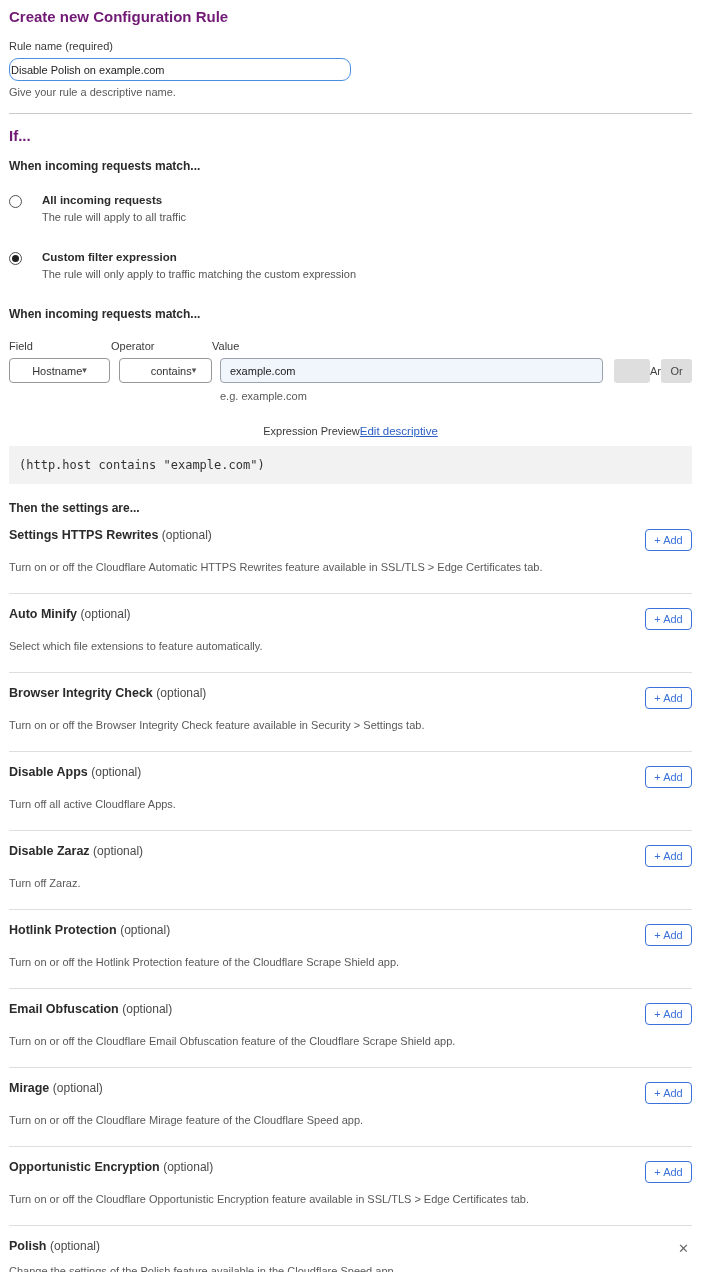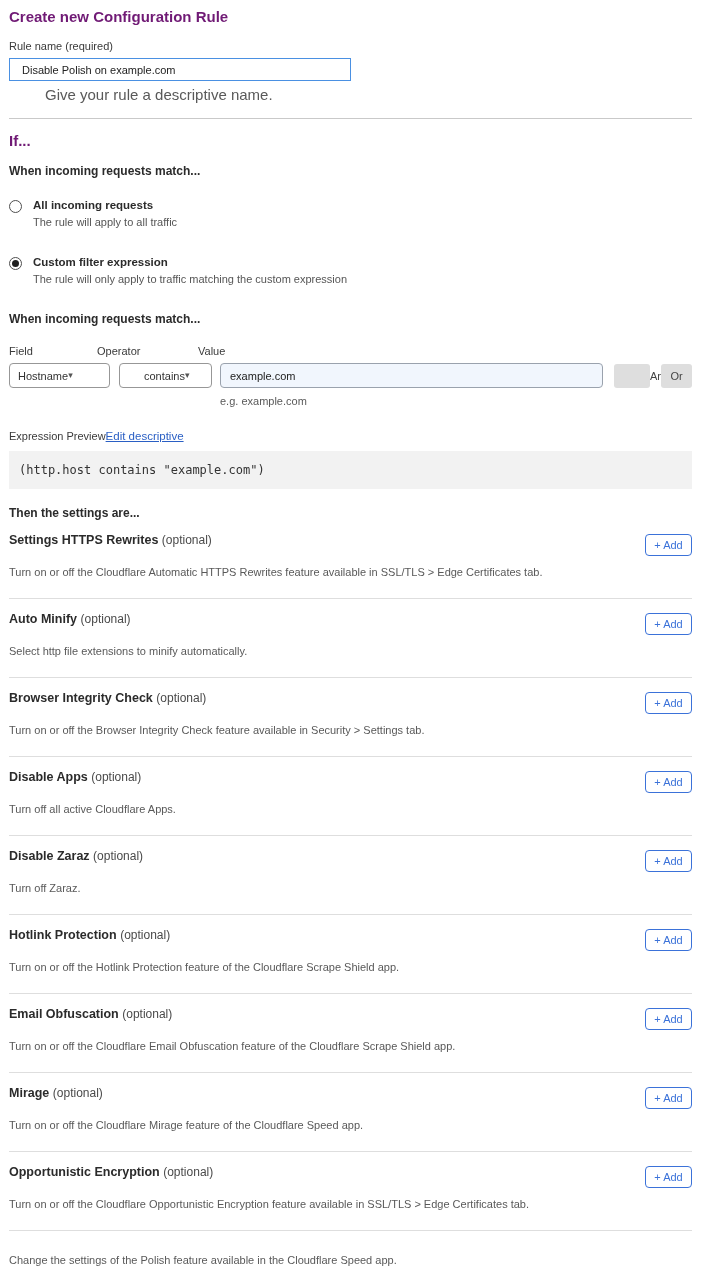--- a/index.html
+++ b/index.html
@@ -6,73 +6,73 @@
   html,body { background:#fff; }
   body {
     width:705px; height:1272px; overflow:hidden;
     font-family:"Liberation Sans","DejaVu Sans",sans-serif;
     color:#313131; font-size:11px;
   }
   .page { padding:8px 13px 0 9px; }
 
   .h1 { font-size:15px; font-weight:bold; color:#701a75; margin-bottom:15px; }
   .field-label { font-size:11px; color:#3a3a3a; margin-bottom:6px; }
-  .helper { font-size:15px; color:#595959;margin-left:36px; }
+  .helper { font-size:11px; color:#595959; }
 
   .rule-name-input {
-    width:342px; height:23px; border:1px solid #4a90e2; border-radius:0;
-    padding:0 12px; font-size:11px; color:#222; outline:none; display:block;
+    width:342px; height:23px; border:1px solid #4a90e2; border-radius:9px;
+    padding:0 1px; font-size:11px; color:#222; outline:none; display:block;
     font-family:inherit; background:#fff; margin-bottom:5px;
   }
 
   .divider { border:none; border-top:1px solid #c9c9c9; margin:15px 0 13px 0; }
 
   .subhead { font-size:12px; font-weight:bold; color:#2b2b2b; }
 
-  .radio-option { display:flex; gap:11px; margin-top:21px; cursor:pointer; }
+  .radio-option { display:flex; gap:20px; margin-top:21px; cursor:pointer; }
   .radio-option + .radio-option { margin-top:28px; }
   .radio {
     width:13px; height:13px; border:1px solid #4f4f4f; border-radius:50%;
     flex:0 0 auto; margin-top:1px; position:relative; background:#fff;
   }
   .radio.checked::after {
     content:""; position:absolute; left:2px; top:2px; width:7px; height:7px;
     border-radius:50%; background:#1f1f1f;
   }
   .radio-texts .opt-label { font-size:11.5px; font-weight:bold; color:#2b2b2b; }
   .radio-texts .opt-desc { font-size:11px; color:#555; margin-top:5px; }
 
   .builder-labels { display:flex; margin-top:19px; }
   .builder-labels > div { font-size:11px; color:#3a3a3a; }
-  .lbl-field { width:88px; }
+  .lbl-field { width:102px; }
   .lbl-operator { width:101px; }
 
   .builder-row { display:flex; align-items:center; margin-top:6px; }
   .select-box {
     height:25px; border:1px solid #979797; border-radius:4px; background:#fff;
-    display:flex; align-items:center; justify-content:flex-start;
+    display:flex; align-items:center; justify-content:center;
     padding:0 8px; font-size:11px; color:#333; cursor:pointer;
   }
   .select-field { width:101px; margin-right:9px; }
   .select-operator { width:93px; margin-right:8px;padding-left:24px; }
   .caret { font-size:9px; color:#555; line-height:1; }
   .value-input {
     flex:1 1 auto; height:25px; border:1px solid #9aa2ad; border-radius:4px;
     background:#f1f6fd; padding:0 9px; font-size:11px; color:#222;
     font-family:inherit; outline:none;
   }
   .conj-btn {
     width:31px; height:24px; border:none; border-radius:3px; background:#dedede;
     color:#444; font-size:11px; font-family:inherit; cursor:pointer; flex:0 0 auto;
   }
   .btn-and { margin-left:11px;padding-left:36px; }
   .btn-or  { margin-left:11px; }
   .value-helper { margin-top:7px; margin-left:211px; font-size:11px; color:#595959; }
 
-  .preview-head { display:flex; justify-content:flex-start; align-items:flex-end; margin-top:23px; }
+  .preview-head { display:flex; justify-content:center; align-items:flex-end; margin-top:23px; }
   .edit-link { font-size:11.5px; text-decoration:underline; cursor:pointer; }
   .code-block {
     margin-top:9px; background:#f2f2f2; padding:12px 10px;
     font-family:"DejaVu Sans Mono","Liberation Mono",monospace;
     font-size:12px; color:#333;
   }
 
   .settings-heading { margin-top:17px; }
   .setting-section {
     border-bottom:1px solid #dedede; padding-top:13px; height:79px;
@@ -173,21 +173,21 @@
     </div>
 
     <div class="setting-section">
       <div class="setting-top">
         <div class="setting-title">
           <span>Auto Minify</span>
           <span class="setting-optional">(optional)</span>
         </div>
         <button class="add-btn" style="color: rgb(59, 114, 217); border-color: rgb(59, 114, 217);">+ Add</button>
       </div>
-      <div class="setting-desc">Select http file extensions to minify automatically.</div>
+      <div class="setting-desc">Select which file extensions to feature automatically.</div>
     </div>
 
     <div class="setting-section">
       <div class="setting-top">
         <div class="setting-title">
           <span>Browser Integrity Check</span>
           <span class="setting-optional">(optional)</span>
         </div>
         <button class="add-btn" style="color: rgb(59, 114, 217); border-color: rgb(59, 114, 217);">+ Add</button>
       </div>
@@ -255,17 +255,24 @@
           <span>Opportunistic Encryption</span>
           <span class="setting-optional">(optional)</span>
         </div>
         <button class="add-btn" style="color: rgb(59, 114, 217); border-color: rgb(59, 114, 217);">+ Add</button>
       </div>
       <div class="setting-desc">Turn on or off the Cloudflare Opportunistic Encryption feature available in SSL/TLS &gt; Edge Certificates tab.</div>
     </div>
   </div>
 
   <div class="setting-section polish-section" style="border-bottom:none;">
+    <div class="setting-top">
+      <div class="setting-title">
+        <span>Polish</span>
+        <span class="setting-optional">(optional)</span>
+      </div>
+      <span class="close-icon">✕</span>
+    </div>
     <div class="setting-desc">Change the settings of the Polish feature available in the Cloudflare Speed app.</div>
 
   </div>
 
 </div>
 
 </body></html>

